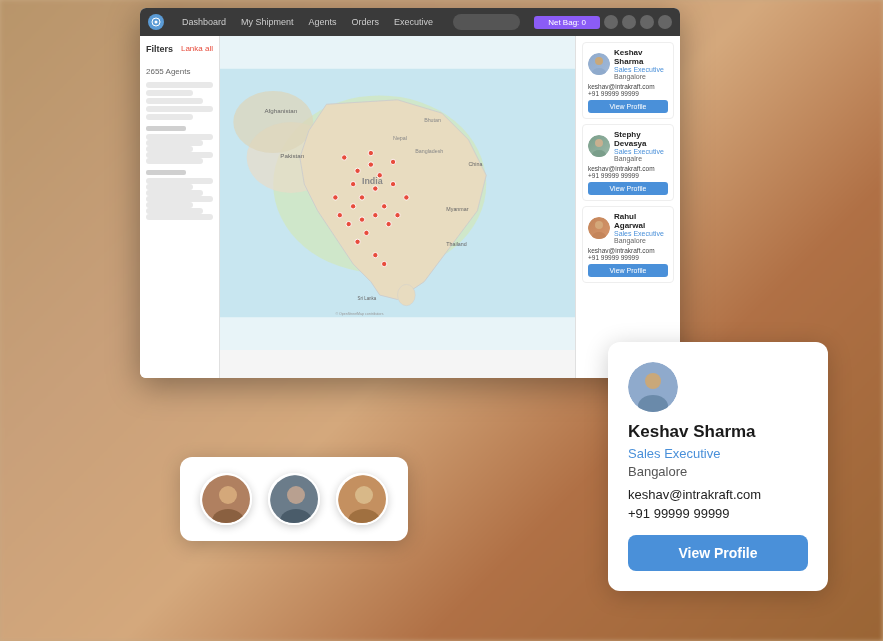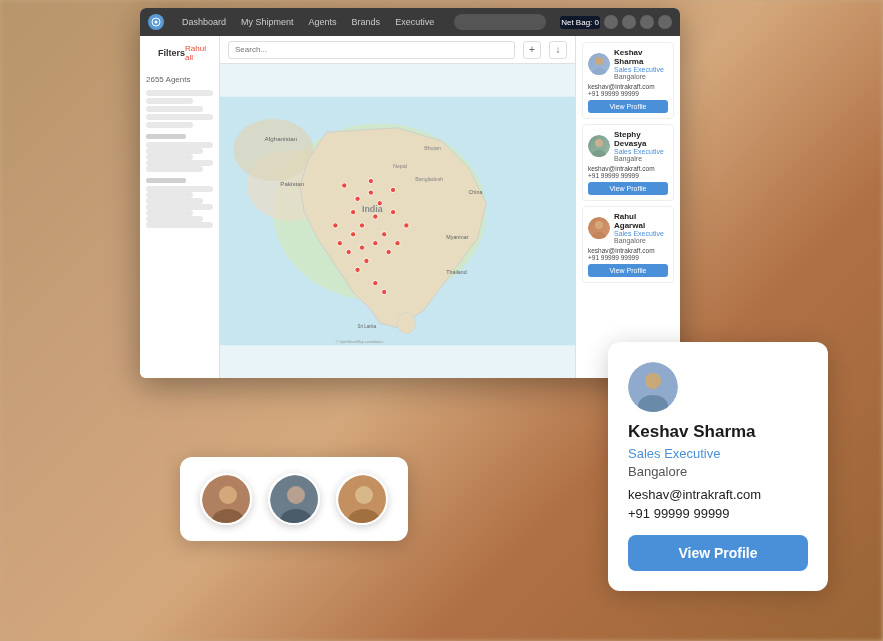--- a/index.html
+++ b/index.html
@@ -69,24 +69,24 @@
       background: #555;
       border-radius: 8px;
       margin: 0 8px;
     }
     .cart-area {
       display: flex;
       align-items: center;
       gap: 4px;
     }
     .cart-btn {
-      background: #0f172a;
+      background: #8b5cf6;
       color: #fff;
       font-size: 8px;
-      padding: 2px 1px;
+      padding: 2px 14px;
       border-radius: 3px;
     }
     .icon-circle {
       width: 14px; height: 14px;
       border-radius: 50%;
       background: #666;
       display: inline-block;
     }
 
     
@@ -98,24 +98,22 @@
     
     .left-sidebar {
       width: 80px;
       background: #fff;
       border-right: 1px solid #e0e0e0;
       padding: 8px 6px;
       overflow: hidden;
     }
     .filter-header {
       display: flex;
-      align-items: center;
       justify-content: space-between;
       margin-bottom: 6px;
-      margin-left: 12px;
     }
     .filter-text { font-size: 9px; color: #333; font-weight: 600; }
     .clear-all { font-size: 8px; color: #e74c3c; cursor: pointer; }
     .agent-count { font-size: 8px; color: #666; margin-top: 20px; }
     .sidebar-items {
       display: flex;
       flex-direction: column;
       gap: 2px;
       margin-top: 4px;
     }
@@ -327,39 +325,39 @@
     <div class="browser-icon">
       <svg width="10" height="10" viewBox="0 0 10 10">
         <circle cx="5" cy="5" r="4" stroke="#fff" stroke-width="1" fill="none"></circle>
         <circle cx="5" cy="5" r="1.5" fill="#fff"></circle>
       </svg>
     </div>
     <div class="nav-tabs">
       <span class="nav-tab">Dashboard</span>
       <span class="nav-tab">My Shipment</span>
       <span class="nav-tab">Agents</span>
-      <span class="nav-tab">Brands</span>
+      <span class="nav-tab">Orders</span>
       <span class="nav-tab">Executive</span>
     </div>
     <div class="search-bar"></div>
     <div class="cart-area">
       <span class="cart-btn">Net Bag: 0</span>
       <span class="icon-circle"></span>
       <span class="icon-circle"></span>
       <span class="icon-circle"></span>
       <span class="icon-circle"></span>
     </div>
   </div>
 
   <div class="browser-content">
 
     <div class="left-sidebar">
       <div class="filter-header">
         <span class="filter-text">Filters</span>
-        <span class="clear-all">Rahul all</span>
+        <span class="clear-all">Lanka all</span>
       </div>
       <span class="agent-count">2655 Agents</span>
       <div class="sidebar-items">
         <div class="sidebar-item-line"></div>
         <div class="sidebar-item-line short"></div>
         <div class="sidebar-item-line medium"></div>
         <div class="sidebar-item-line"></div>
         <div class="sidebar-item-line short"></div>
         <div class="sidebar-group">
           <div class="sidebar-group-label"></div>
@@ -376,25 +374,20 @@
           <div class="sidebar-item-line medium"></div>
           <div class="sidebar-item-line"></div>
           <div class="sidebar-item-line short"></div>
           <div class="sidebar-item-line medium"></div>
           <div class="sidebar-item-line"></div>
         </div>
       </div>
     </div>
 
     <div class="main-area">
-      <div class="map-toolbar">
-        <input class="search-input-map" placeholder="Search..." readonly="" style="">
-        <div class="map-btn">+</div>
-        <div class="map-btn">↓</div>
-      </div>
       <div class="map-container">
         
         <svg class="map-svg" viewBox="0 0 400 280" xmlns="http://www.w3.org/2000/svg">
 
           <rect width="400" height="280" fill="#c8e6f0"></rect>
 
           <ellipse cx="180" cy="130" rx="120" ry="100" fill="#d4e8b0" opacity="0.6"></ellipse>
 
           <ellipse cx="80" cy="100" rx="50" ry="40" fill="#e8dcc8" opacity="0.7"></ellipse>
 

